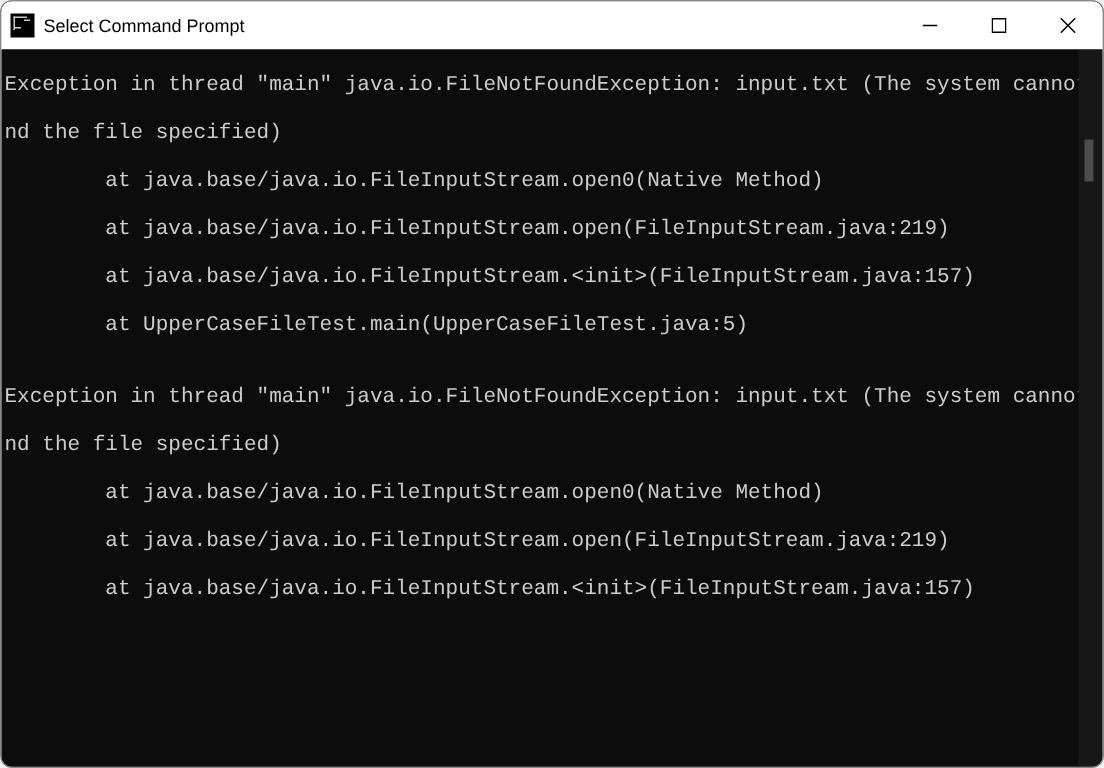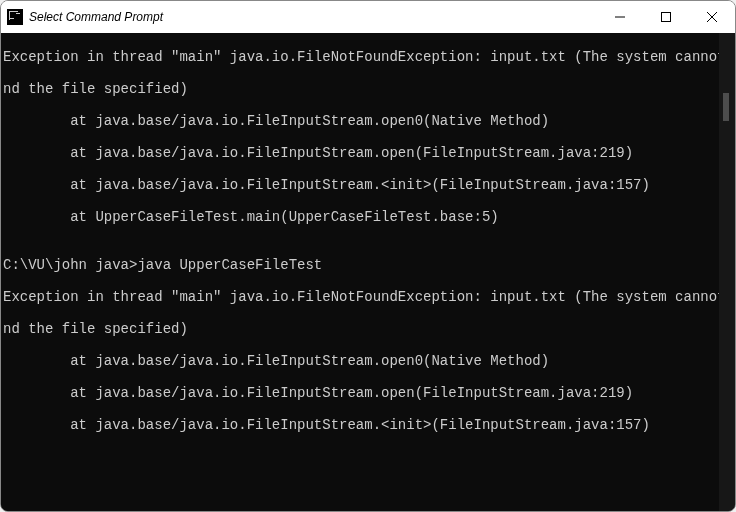--- a/index.html
+++ b/index.html
@@ -37,21 +37,20 @@
     content: "";
     position: absolute;
     left: 3px; top: 9px;
     width: 4px; height: 1px;
     background: #ccc;
     box-shadow: 6px -5px 0 #ccc;
   }
   .titlebar .title {
     font-size: 12px; color: #000;
     flex: 0 0 auto;
-    font-style: italic;
   }
   .titlebar .spacer { flex: 1; }
   .titlebar .winbtn {
     width: 46px; height: 32px;
     display: flex; align-items: center; justify-content: center;
     color: #000;
   }
   .titlebar .winbtn svg { width: 10px; height: 10px; }
 
   .terminal-wrap {
@@ -114,23 +113,22 @@
     </div>
   </div>
 
   <div class="terminal-wrap">
     <div class="terminal">
 <div class="line">Exception in thread "main" java.io.FileNotFoundException: input.txt (The system cannot fi</div>
 <div class="line">nd the file specified)</div>
 <div class="line">        at java.base/java.io.FileInputStream.open0(Native Method)</div>
 <div class="line">        at java.base/java.io.FileInputStream.open(FileInputStream.java:219)</div>
 <div class="line">        at java.base/java.io.FileInputStream.&lt;init&gt;(FileInputStream.java:157)</div>
-<div class="line">        at UpperCaseFileTest.main(UpperCaseFileTest.base:5)</div>
+<div class="line">        at UpperCaseFileTest.main(UpperCaseFileTest.java:5)</div>
 <div class="line"></div>
-<div class="line">C:\VU\john java&gt;java UpperCaseFileTest</div>
 <div class="line">Exception in thread "main" java.io.FileNotFoundException: input.txt (The system cannot fi</div>
 <div class="line">nd the file specified)</div>
 <div class="line">        at java.base/java.io.FileInputStream.open0(Native Method)</div>
 <div class="line">        at java.base/java.io.FileInputStream.open(FileInputStream.java:219)</div>
 <div class="line">        at java.base/java.io.FileInputStream.&lt;init&gt;(FileInputStream.java:157)</div>
 
 
 
 <div class="line"></div>
 

